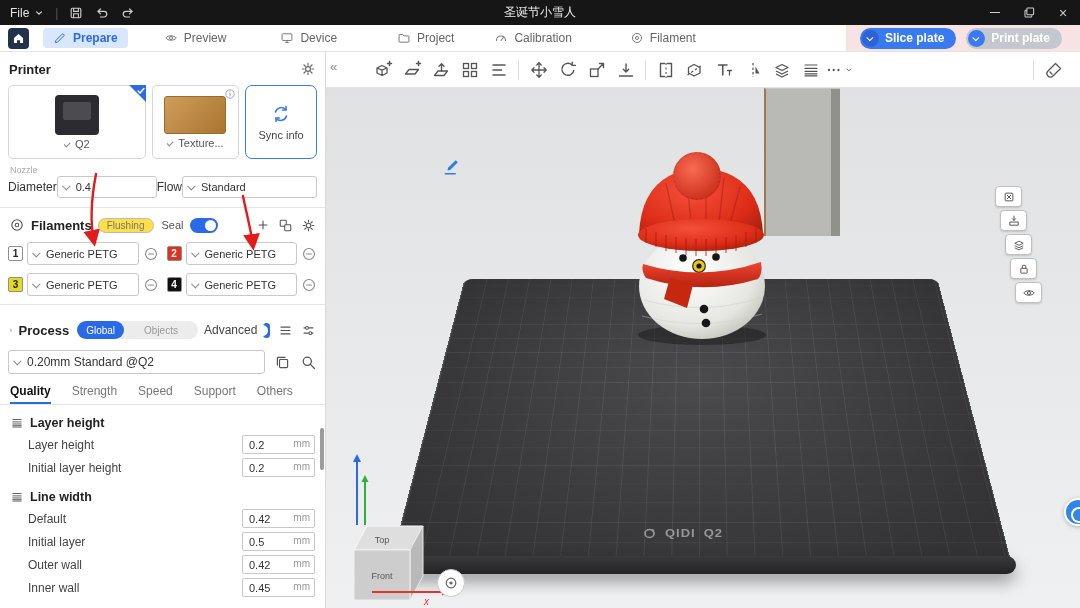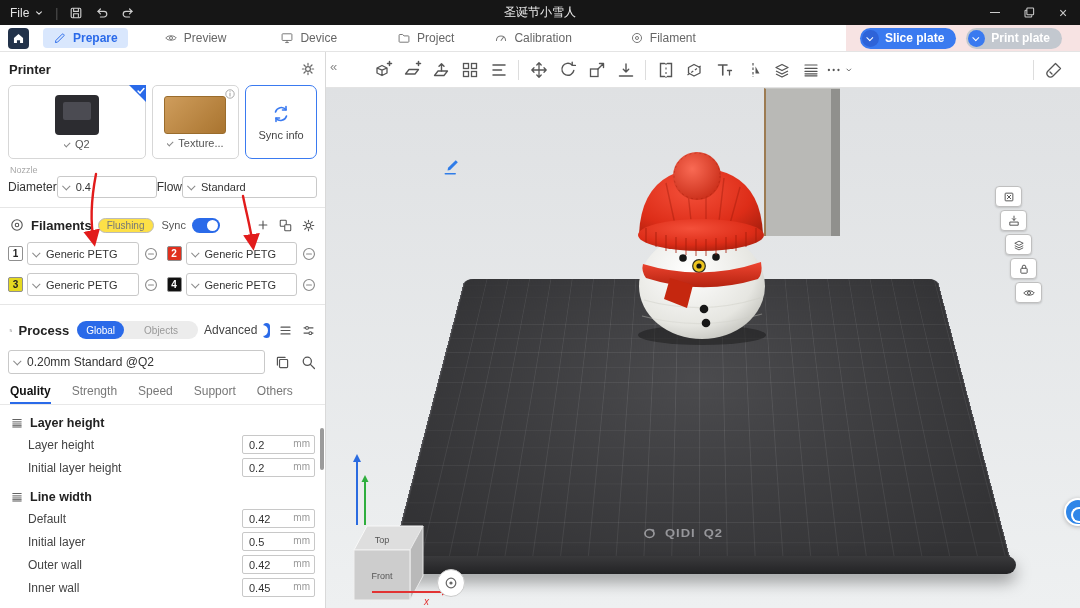--- a/index.html
+++ b/index.html
@@ -482,21 +482,21 @@
       </div>
 
       <div class="divider"></div>
 
       <div class="sec-head fil-head">
         <svg class="ic" width="16" height="16">
             <use href="#s-spool"></use>
           </svg>
         <span class="sec-title">Filaments</span>
         <button class="flush-pill">Flushing</button>
-        <span class="seal-lbl">Sync</span>
+        <span class="seal-lbl">Seal</span>
         <div class="toggle">
             <div class="knob"></div>
           </div>
         <div class="fil-tools">
           <svg class="ic" width="14" height="14">
               <use href="#s-plus"></use>
             </svg>
           <svg class="ic" width="15" height="15">
               <use href="#s-flush"></use>
             </svg>

